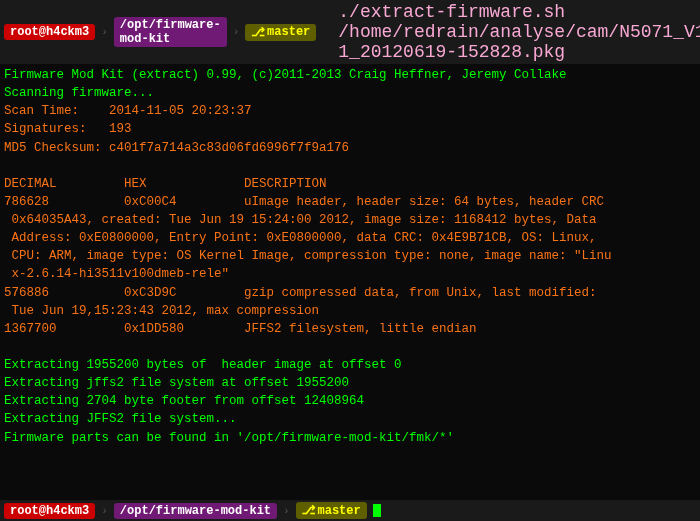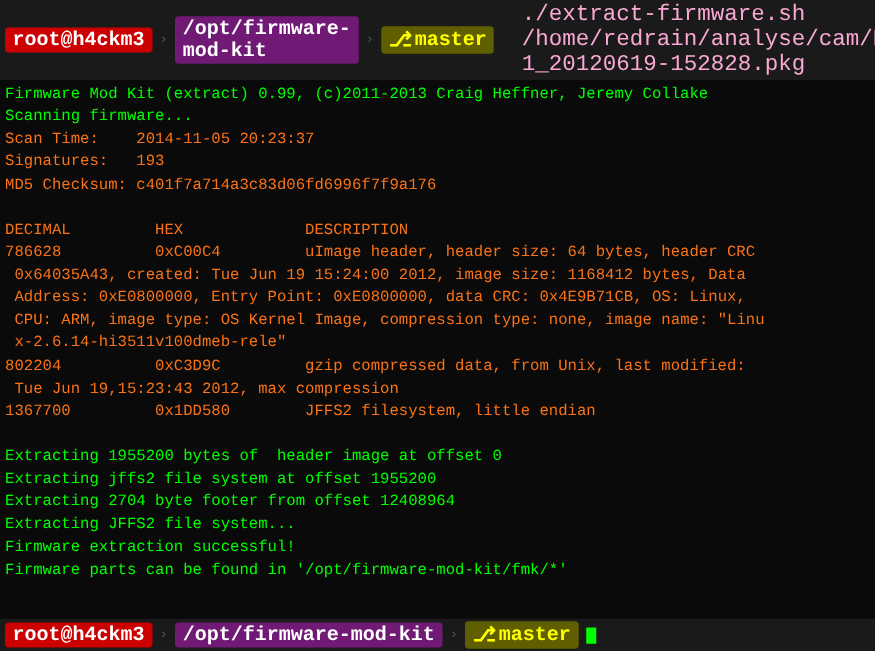--- a/index.html
+++ b/index.html
@@ -26,21 +26,21 @@
       padding: 2px 4px;
       gap: 6px;
       flex-shrink: 0;
     }
     .title-segment {
       display: inline-flex;
       align-items: center;
       gap: 2px;
       padding: 1px 6px;
       border-radius: 3px;
-      font-size: 16px;
+      font-size: 12px;
       font-weight: bold;
       justify-content: center;
     }
     .seg-user {
       background: #cc0000;
       color: #ffffff;
     }
     .seg-path {
       background: #701a75;
       color: #ffffff;
@@ -114,29 +114,28 @@
     <div class="line white">Scan Time:    2014-11-05 20:23:37</div>
     <div class="line white">Signatures:   193</div>
     <div class="line white">MD5 Checksum: c401f7a714a3c83d06fd6996f7f9a176</div>
     <div class="line white">&nbsp;</div>
     <div class="line white">DECIMAL         HEX             DESCRIPTION</div>
     <div class="line white">786628          0xC00C4         uImage header, header size: 64 bytes, header CRC</div>
     <div class="line white"> 0x64035A43, created: Tue Jun 19 15:24:00 2012, image size: 1168412 bytes, Data</div>
     <div class="line white"> Address: 0xE0800000, Entry Point: 0xE0800000, data CRC: 0x4E9B71CB, OS: Linux,</div>
     <div class="line white"> CPU: ARM, image type: OS Kernel Image, compression type: none, image name: "Linu</div>
     <div class="line white"> x-2.6.14-hi3511v100dmeb-rele"</div>
-    <div class="line white">802204          0xC3D9C         gzip compressed data, from Unix, last modified:</div>
+    <div class="line white">576886          0xC3D9C         gzip compressed data, from Unix, last modified:</div>
     <div class="line white"> Tue Jun 19,15:23:43 2012, max compression</div>
     <div class="line white">1367700         0x1DD580        JFFS2 filesystem, little endian</div>
     <div class="line white">&nbsp;</div>
     <div class="line green">Extracting 1955200 bytes of  header image at offset 0</div>
     <div class="line green">Extracting jffs2 file system at offset 1955200</div>
     <div class="line green">Extracting 2704 byte footer from offset 12408964</div>
     <div class="line green">Extracting JFFS2 file system...</div>
-    <div class="line green">Firmware extraction successful!</div>
     <div class="line green">Firmware parts can be found in '/opt/firmware-mod-kit/fmk/*'</div>
   </div>
 
   <div class="title-bar-bottom">
     <span class="title-segment seg-user">
       <span>root@h4ckm3</span>
     </span>
     <span class="seg-arrow">›</span>
     <span class="title-segment seg-path">
       <span>/opt/firmware-mod-kit</span>

